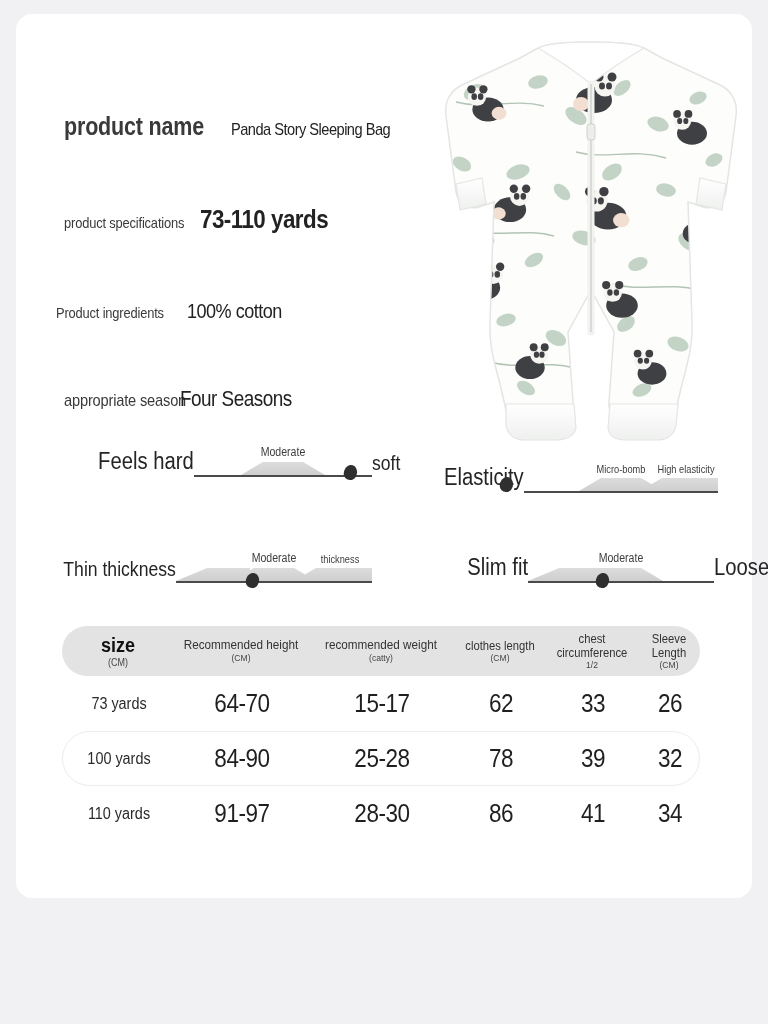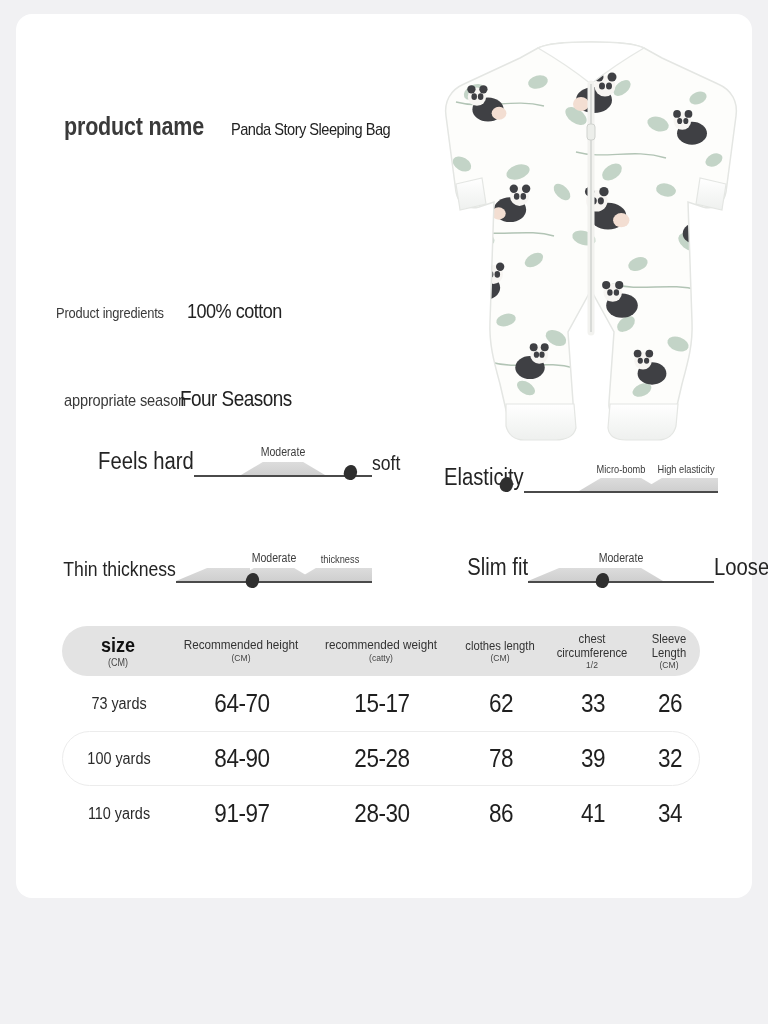--- a/index.html
+++ b/index.html
@@ -398,20 +398,23 @@
         <line x1="165" y1="52" x2="165" y2="300" stroke="#f2f2ef" stroke-width="7" stroke-linecap="round"></line>
         <line x1="165" y1="52" x2="165" y2="300" stroke="#d9dbd8" stroke-width="2"></line>
         <rect x="161" y="92" width="8" height="16" rx="3" fill="#eceeea" stroke="#cfd2ce" stroke-width="1"></rect>
       </svg>
     </div>
 
     <div class="spec" id="spec-name">
       <span class="lbl">product name</span><span class="val">Panda Story Sleeping Bag</span>
     </div>
 
+    <div class="spec" id="spec-size">
+      <span class="lbl">product specifications</span><span class="val">73-110 yards</span>
+    </div>
 
     <div class="spec" id="spec-ing">
       <span class="lbl">Product ingredients</span><span class="val">100% cotton</span>
     </div>
 
     <div class="spec" id="spec-season">
       <span class="lbl">appropriate season</span><span class="val">Four Seasons</span>
     </div>
 
     <div class="slider" id="sl-hard">

